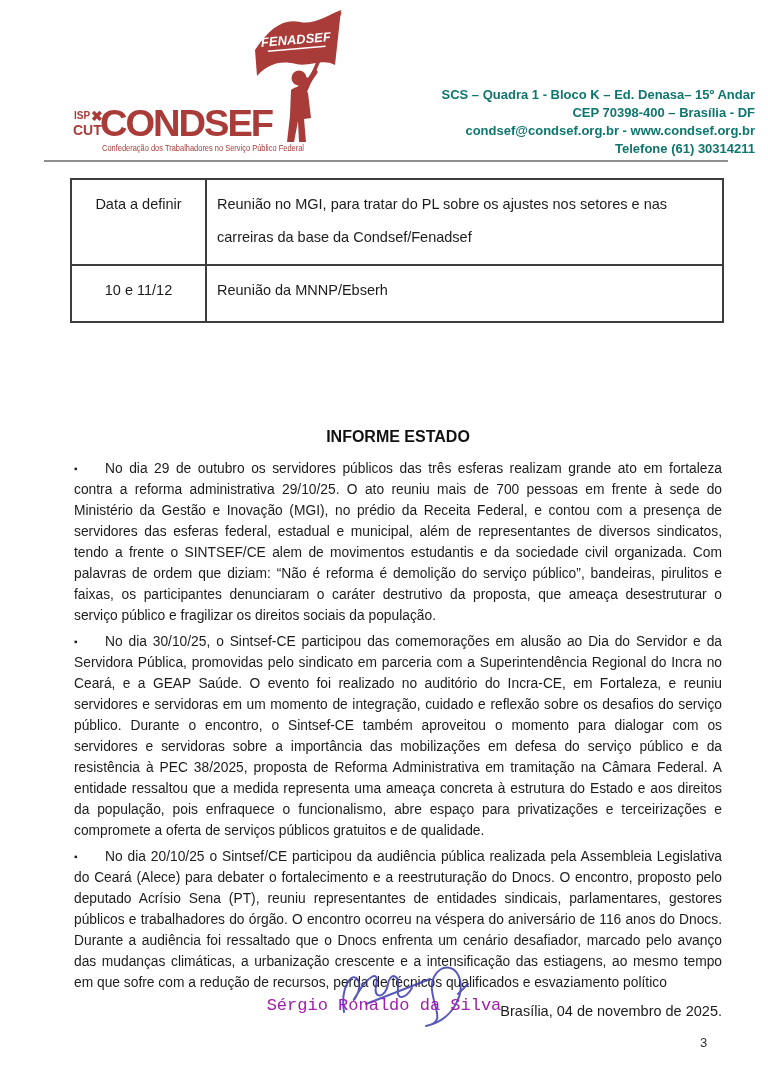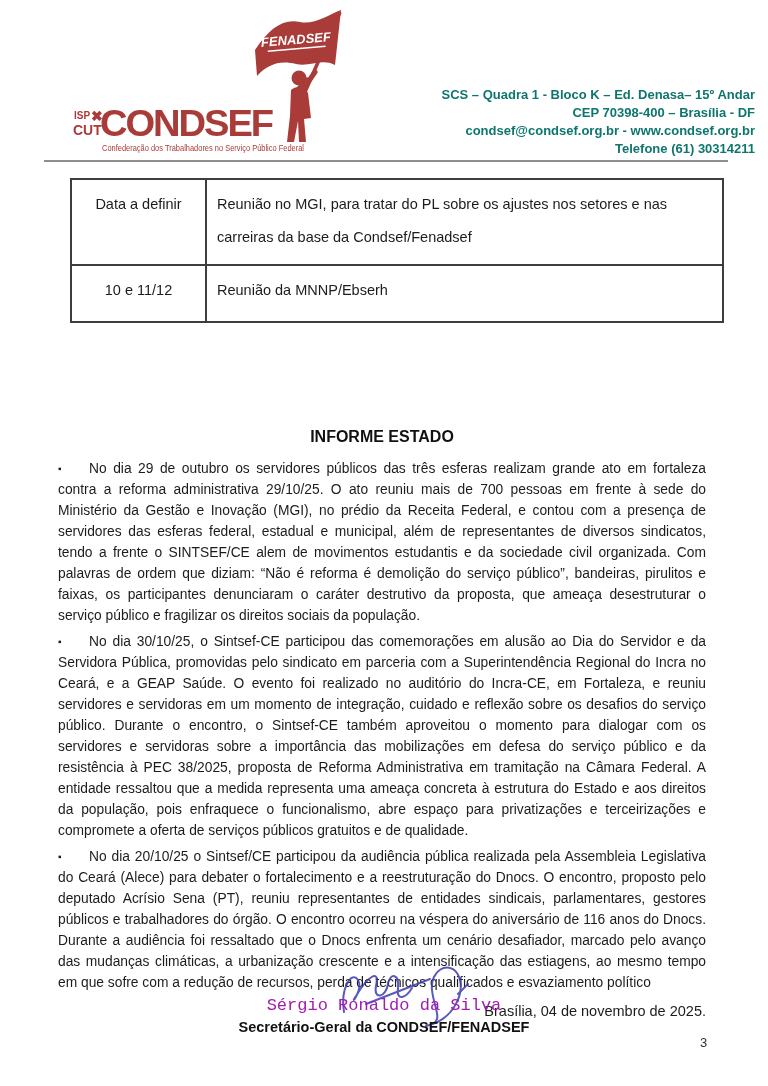--- a/index.html
+++ b/index.html
@@ -19,21 +19,21 @@
   .agenda{
     position:absolute;top:178px;left:70px;width:654px;border-collapse:collapse;
     font-size:14.5px;color:#1c1c1c;
   }
   .agenda td{border:2px solid #3d3d3d;vertical-align:top;padding:8px 10px 6px;line-height:33px;}
   .agenda td.c-date{width:113px;text-align:center;border-radius:8px;}
   .agenda tr.r1 td{height:70px;}
   .agenda tr.r2 td{height:77px;}
   .agenda tr.r3 td{height:41px;}
   
-  .main{position:absolute;top:428px;left:58px;width:648px;}
+  .main{position:absolute;top:428px;left:74px;width:648px;}
   .report-title{margin:0 0 12px;text-align:center;font-size:16px;font-weight:bold;color:#111;}
   .section-heading{margin:0 0 10px;font-size:14px;font-weight:bold;text-decoration:underline;color:#111;}
   .body-para{margin:0 0 5px;text-align:justify;font-size:13.8px;line-height:21px;}
   .bullet{display:inline-block;width:31px;font-size:10px;vertical-align:1px;}
   .date-line{margin:8px 0 0;text-align:right;font-size:14.5px;line-height:21px;}
   
   .sig-block{position:absolute;top:996px;left:0;width:768px;text-align:center;}
   .sig-name{font-family:Liberation Mono, monospace;font-size:17px;color:#a21caf;line-height:20px;}
   .sig-role{font-size:14.5px;font-weight:bold;color:#111;line-height:22px;}
   .sig-scribble{position:absolute;left:330px;top:960px;pointer-events:none;}
@@ -115,18 +115,17 @@
     <g stroke="#3d3daf" stroke-width="2" fill="none" opacity="0.85" stroke-linecap="round">
       <path d="M14,52 C10,28 22,10 28,20 C34,30 18,48 26,36 C38,16 50,8 46,26 C43,40 56,38 58,24 C60,12 70,14 68,28 C66,42 76,38 82,28"></path>
       <path d="M96,66 C124,60 138,30 127,13 C118,1 100,10 102,30 C104,50 116,62 96,66"></path>
       <path d="M36,44 L100,19"></path>
       <path d="M128,34 L138,24"></path>
     </g>
   </svg>
 
   <div class="sig-block">
     <div class="sig-name">Sérgio Ronaldo da Silva</div>
-    <div class="sig-role">Secretário-Geral da CONDSEF/FENADSEF</div>
   </div>
 
   <div class="page-num">3</div>
 
 </div>
 
 </body></html>

